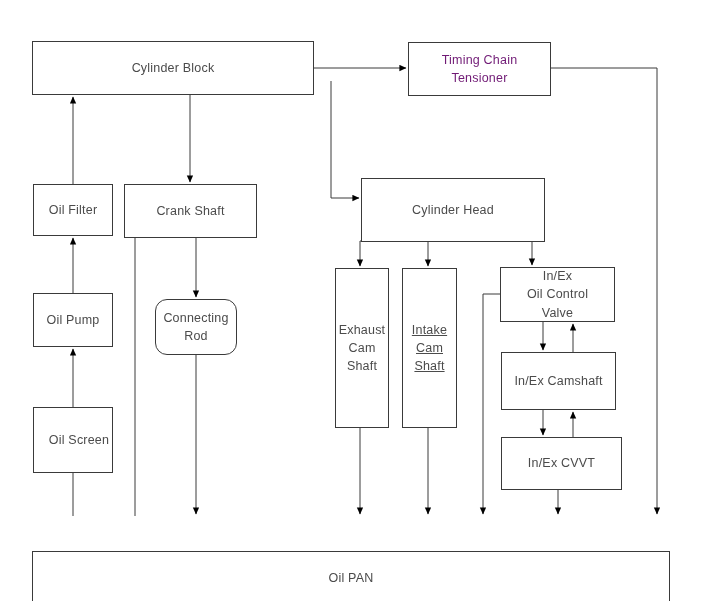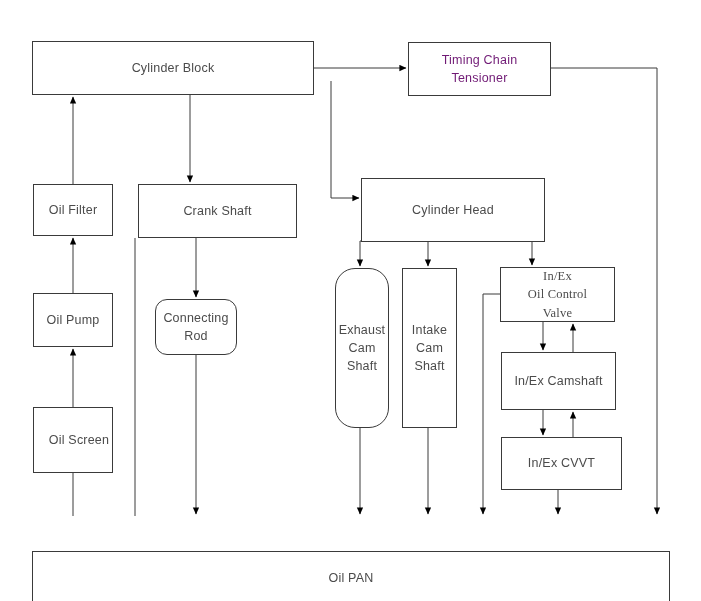--- a/index.html
+++ b/index.html
@@ -86,44 +86,44 @@
       <div class="node" style="left: 32px; top: 41px; width: 282px; height: 54px; border-color: rgb(58, 58, 58); color: rgb(75, 75, 75); text-align: center;">
         <span class="label">Cylinder Block</span>
       </div>
       <div class="node" style="left: 408px; top: 42px; width: 143px; height: 54px; border-color: rgb(58, 58, 58); color: #701a75;">
         <span class="label">Timing Chain
 Tensioner</span>
       </div>
       <div class="node" style="left: 33px; top: 184px; width: 80px; height: 52px; border-color: rgb(58, 58, 58); color: rgb(75, 75, 75);">
         <span class="label">Oil Filter</span>
       </div>
-      <div class="node" style="left: 124px; top: 184px; width: 159px; height: 54px; border-color: rgb(58, 58, 58); color: rgb(75, 75, 75); margin-left: 14px;">
+      <div class="node" style="left: 124px; top: 184px; width: 133px; height: 54px; border-color: rgb(58, 58, 58); color: rgb(75, 75, 75);">
         <span class="label">Crank Shaft</span>
       </div>
       <div class="node" style="left: 361px; top: 178px; width: 184px; height: 64px; border-color: rgb(58, 58, 58); color: rgb(75, 75, 75);">
         <span class="label">Cylinder Head</span>
       </div>
       <div class="node" style="left: 33px; top: 293px; width: 80px; height: 54px; border-color: rgb(58, 58, 58); color: rgb(75, 75, 75);">
         <span class="label">Oil Pump</span>
       </div>
       <div class="node" style="left: 155px; top: 299px; width: 82px; height: 56px; border-color: rgb(58, 58, 58); color: rgb(75, 75, 75); border-radius: 12px;">
         <span class="label">Connecting
 Rod</span>
       </div>
-      <div class="node" style="left: 500px; top: 267px; width: 115px; height: 55px; border-color: rgb(58, 58, 58); color: rgb(75, 75, 75); font-family: Liberation Serif, serif;">
+      <div class="node" style="left: 500px; top: 267px; width: 115px; height: 55px; border-color: rgb(58, 58, 58); color: rgb(75, 75, 75);">
         <span class="label">In/Ex
 Oil Control
 Valve</span>
       </div>
-      <div class="node" style="left: 335px; top: 268px; width: 54px; height: 160px; border-color: rgb(58, 58, 58); color: rgb(75, 75, 75); border-radius: 20px;">
+      <div class="node" style="left: 335px; top: 268px; width: 54px; height: 160px; border-color: rgb(58, 58, 58); color: rgb(75, 75, 75);">
         <span class="label">Exhaust
 Cam
 Shaft</span>
       </div>
-      <div class="node" style="left: 402px; top: 268px; width: 55px; height: 160px; border-color: rgb(58, 58, 58); color: rgb(75, 75, 75);">
+      <div class="node" style="left: 402px; top: 268px; width: 55px; height: 160px; border-color: rgb(58, 58, 58); color: rgb(75, 75, 75); text-decoration: underline;">
         <span class="label">Intake
 Cam
 Shaft</span>
       </div>
       <div class="node" style="left: 501px; top: 352px; width: 115px; height: 58px; border-color: rgb(58, 58, 58); color: rgb(75, 75, 75);">
         <span class="label">In/Ex Camshaft</span>
       </div>
       <div class="node" style="left: 33px; top: 407px; width: 80px; height: 66px; border-color: rgb(58, 58, 58); color: rgb(75, 75, 75); padding-left: 12px;">
         <span class="label">Oil Screen</span>
       </div>

